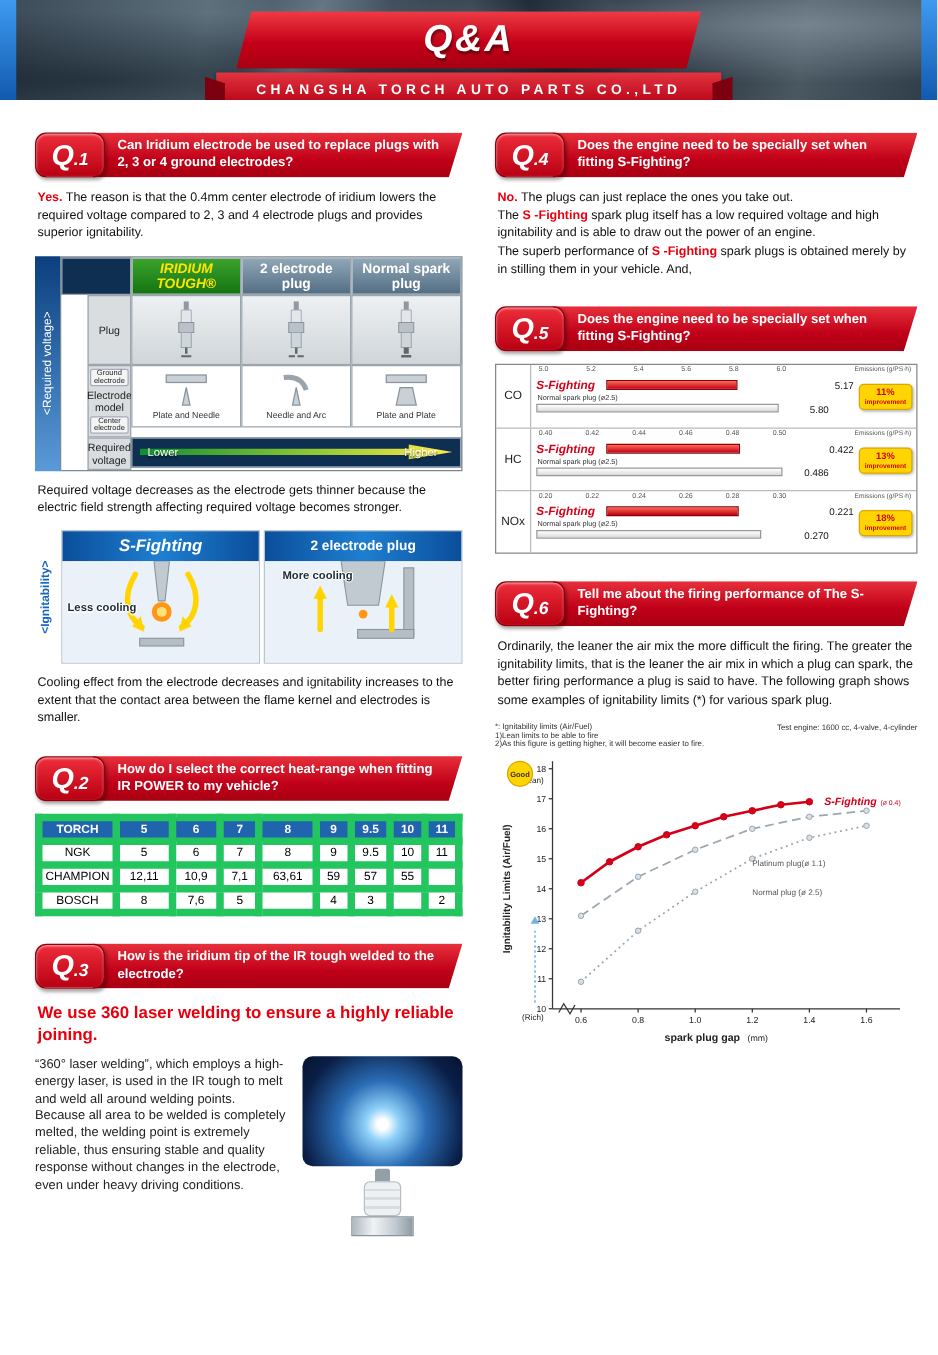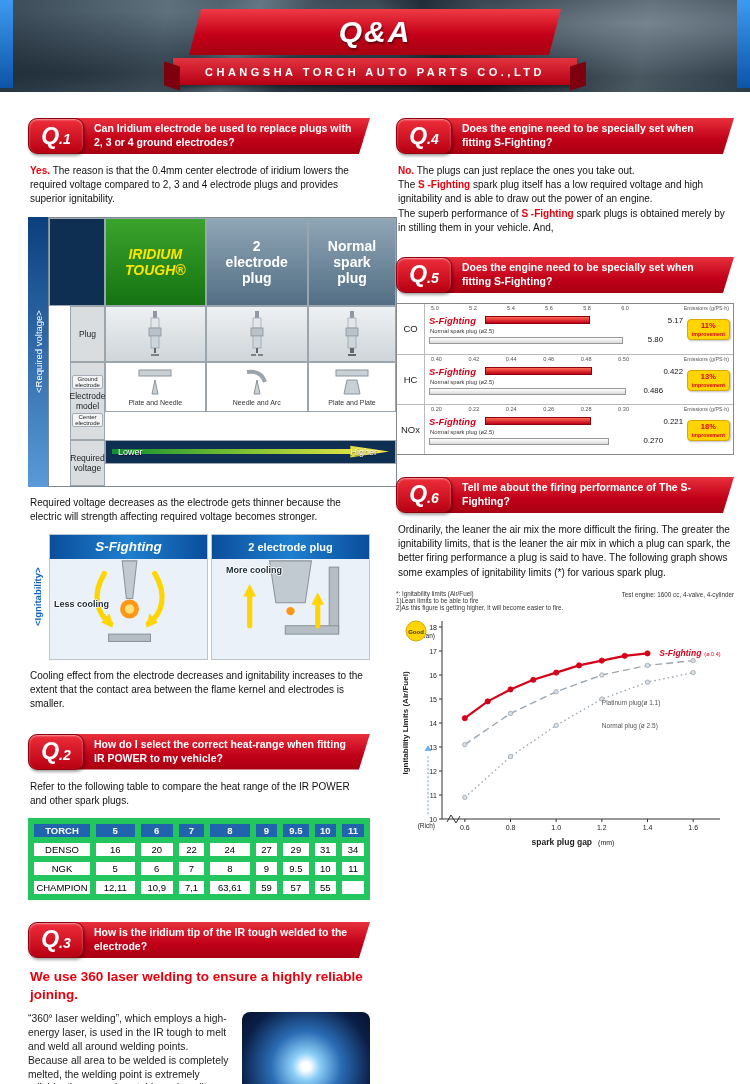--- a/index.html
+++ b/index.html
@@ -1,20 +1,20 @@
 <!DOCTYPE html>
 <html><head>
 <meta charset="utf-8">
 <style>
   * { margin:0; padding:0; box-sizing:border-box; }
   body { font-family:"Liberation Sans","DejaVu Sans",sans-serif; background:#fff; }
   .page { width:750px; height:1084px; background:#fff; overflow:hidden; position:relative; }
 
   
-  .page-header { position:relative; height:92px; overflow:hidden;
+  .page-header { position:relative; height:80px; overflow:hidden;
     background:linear-gradient(100deg,#3a4a56 0%,#5d707c 22%,#2c3a46 45%,#1c2833 65%,#4a5862 85%,#2e3c48 100%); }
   .page-header::before { content:''; position:absolute; inset:0;
     background:
       linear-gradient(115deg, transparent 28%, rgba(150,170,185,.35) 33%, transparent 40%),
       linear-gradient(70deg, transparent 52%, rgba(10,20,30,.55) 58%, transparent 66%),
       radial-gradient(ellipse at 85% 25%, rgba(170,185,198,.45), transparent 55%),
       radial-gradient(ellipse at 10% 80%, rgba(0,10,20,.5), transparent 60%); }
   .hdr-bar { position:absolute; top:0; width:13px; height:88px;
     background:linear-gradient(180deg,#3e9af0,#0d54a8); }
   .hdr-bar.left { left:0; } .hdr-bar.right { right:0; }
@@ -62,25 +62,25 @@
 
   
   .vt { display:flex; margin:4px 0 6px; width:342px; }
   .vt-side { width:20px; background:linear-gradient(180deg,#5a9ad8,#0b3f7e); color:#fff;
     font-size:9.5px; display:flex; align-items:center; justify-content:center;
     writing-mode:vertical-rl; transform:rotate(180deg); }
   .vt-grid { flex:1; display:grid; grid-template-columns:56px 1fr 1fr 1fr; border:1px solid #7d8994; }
   .vt-grid > div { border:1px solid #9aa5ae; }
   .vt-corner { background:#0e2f52; }
   .vt-h { background:linear-gradient(180deg,#8fa6b6,#536e84); color:#fff; font-weight:bold;
-    font-size:14px; display:flex; align-items:center; justify-content:center; text-align:center;
-    min-height:22px; padding:19px; }
+    font-size:11px; display:flex; align-items:center; justify-content:center; text-align:center;
+    min-height:22px; padding:2px; }
   .vt-h.green { background:linear-gradient(180deg,#3aa32c,#157312); color:#ffe400; font-style:italic; }
   .vt-label { background:#d9dde0; font-size:9px; color:#222; display:flex; align-items:center;
-    justify-content:center; text-align:center; padding:12px; flex-direction:column; gap:2px;margin-left:21px; }
+    justify-content:center; text-align:center; padding:2px; flex-direction:column; gap:2px;margin-left:21px; }
   .vt-label .subtag { font-size:6px; background:#f2f4f5; border:1px solid #aab; padding:0 2px; border-radius:2px; }
   .vt-label .mainlab { font-size:8.5px; }
   .vt-cell { background:#fff; display:flex; flex-direction:column; align-items:center; justify-content:center; padding:2px; }
   .vt-cell.plugcell { background:linear-gradient(180deg,#eef1f3,#cfd5d9); height:56px; }
   .vt-cell.ecell { height:50px; }
   .ecap { font-size:7px; color:#333; margin-top:1px; }
   .vt-arrowcell { grid-column:2/5; position:relative; background:#0e2f52; height:24px; }
   .varrow { position:absolute; left:6px; right:6px; top:4px; bottom:4px;
     background:linear-gradient(90deg,#0f8f2f,#8fc832 55%,#ffe94a);
     clip-path:polygon(0 32%,86% 32%,86% 8%,100% 50%,86% 92%,86% 68%,0 68%); }
@@ -89,21 +89,21 @@
 
   
   .fig { display:flex; margin:4px 0 6px; width:342px; }
   .fig-side { width:18px; color:#1565c0; font-size:9.5px; font-weight:bold; display:flex;
     align-items:center; justify-content:center; writing-mode:vertical-rl; transform:rotate(180deg); }
   .fig-panel { flex:1; border:1px solid #b9c6d2; margin-left:3px; }
   .fig-head { height:24px; display:flex; align-items:center; justify-content:center; color:#fff;
     font-weight:bold; background:linear-gradient(90deg,#0a4e9b,#1e7fd0 50%,#0a4e9b); }
   .fig-head.it { font-style:italic; font-size:13.5px; }
   .fig-head.sm { font-size:11px; }
-  .fig-body { position:relative; height:100px; background:#eaf1f8; }
+  .fig-body { position:relative; height:81px; background:#eaf1f8; }
   .fig-body svg { display:block; width:100%; height:100%; }
   .fig-cap { position:absolute; font-size:9px; font-weight:bold; color:#1a2a36;
     text-shadow:-1px 0 #fff,1px 0 #fff,0 -1px #fff,0 1px #fff; }
   .fig-cap.l { top:40%; left:4px; } .fig-cap.r { top:6px; left:14px; }
 
   
   table.heat { border-collapse:collapse; width:100%; margin:4px 0 2px; }
   table.heat th, table.heat td { border:6px solid #22c55e; font-size:9.5px; text-align:center; padding:1px 2px; height:13px; }
   table.heat th { background:#2064ae; color:#fff; font-weight:bold; }
   table.heat th:first-child, table.heat td:first-child { width:62px; }
@@ -131,21 +131,21 @@
   .em-scale { position:absolute; top:1px; left:6px; right:104px; display:flex;
     justify-content:space-between; font-size:5.6px; color:#555; }
   .em-unit { position:absolute; top:1px; right:4px; font-size:5.3px; color:#555; }
   .em-row1 { display:flex; align-items:center; margin:9px 44px 0 0; }
   .em-sf-label { flex:0 0 56px; color:#d40019; font-weight:bold; font-style:italic; font-size:9.5px; }
   .em-track { flex:1; }
   .em-bar-red { height:8px; background:linear-gradient(180deg,#ff6a52,#c00018); border:1px solid #8e000c; }
   .em-bar-white { height:7px; background:linear-gradient(180deg,#ffffff,#d9d9d9); border:1px solid #999; }
   .em-val { font-size:7.8px; color:#111; margin-left:3px; flex:0 0 auto; }
   .em-n-label { font-size:5.8px; color:#333; margin:2px 0 1px 1px; }
-  .em-row2 { display:flex; align-items:flex-end; margin-right:64px; }
+  .em-row2 { display:flex; align-items:flex-start; margin-right:64px; }
   .em-badge { position:absolute; right:3px; top:15px; background:#ffd400; border:1px solid #d9a800;
     border-radius:4px; padding:2px 4px; text-align:center; line-height:1.15; box-shadow:1px 1px 2px rgba(0,0,0,.25); }
   .em-badge-pct { color:#d40019; font-weight:bold; font-size:7.5px; }
   .em-badge-word { color:#d40019; font-weight:bold; font-size:5.3px; }
 
   
   .gnotes { display:flex; justify-content:space-between; gap:8px; font-size:6.3px; color:#333; margin:8px 0 2px; }
   .gnotes .rt { white-space:nowrap; padding-top:1px; }
   .graph-wrap { width:332px; }
   .graph-wrap svg { display:block; font-family:"Liberation Sans","DejaVu Sans",sans-serif; }
@@ -255,21 +255,21 @@
               <span class="mainlab">Required voltage</span>
             </div>
           <div class="vt-arrowcell">
             <span class="alow">Lower</span>
             <div class="varrow"></div>
             <span class="ahigh">Higher</span>
           </div>
         </div>
       </div>
 
-      <p class="answer">Required voltage decreases as the electrode gets thinner because the electric will strength affecting required voltage becomes stronger.</p>
+      <p class="answer">Required voltage decreases as the electrode gets thinner because the electric field strength affecting required voltage becomes stronger.</p>
 
       <div class="fig">
         <div class="fig-side">&lt;Ignitability&gt;</div>
         <div class="fig-panel">
           <div class="fig-head it">S-Fighting</div>
           <div class="fig-body">
             <svg viewBox="0 0 150 92">
               <polygon points="69,0 83,0 79,36 73,36" fill="#c2cad1" stroke="#8a949c"></polygon>
               <path d="M52 12 C40 32 44 50 58 60" fill="none" stroke="#ffd400" stroke-width="5" stroke-linecap="round"></path>
               <polygon points="60,64 49,59 57,50" fill="#ffd400"></polygon>
@@ -305,48 +305,36 @@
       <div class="qa-head mt">
         <div class="q-badge">
           <span class="bq">Q</span>
             <span class="bn">.2</span>
         </div>
         <div class="q-banner">
           <span>How do I select the correct heat-range when fitting IR POWER to my vehicle?</span>
         </div>
       </div>
 
-      <p class="answer">Refer to the following table to compare the heat range of the IR POWER and other spark plugs.</p>
 
       <table class="heat">
         <thead>
             <tr id="heat-head">
               <th>TORCH</th>
               <th>5</th>
               <th>6</th>
               <th>7</th>
               <th>8</th>
               <th>9</th>
               <th>9.5</th>
               <th>10</th>
               <th>11</th>
             </tr>
           </thead>
         <tbody id="heat-body">
-            <tr>
-              <td>DENSO</td>
-              <td>16</td>
-              <td>20</td>
-              <td>22</td>
-              <td>24</td>
-              <td>27</td>
-              <td>29</td>
-              <td>31</td>
-              <td>34</td>
-            </tr>
             <tr>
               <td>NGK</td>
               <td>5</td>
               <td>6</td>
               <td>7</td>
               <td>8</td>
               <td>9</td>
               <td>9.5</td>
               <td>10</td>
               <td>11</td>
@@ -354,20 +342,31 @@
             <tr>
               <td>CHAMPION</td>
               <td>12,11</td>
               <td>10,9</td>
               <td>7,1</td>
               <td>63,61</td>
               <td>59</td>
               <td>57</td>
               <td>55</td>
               <td></td>
+            </tr>
+            <tr>
+              <td>BOSCH</td>
+              <td>8</td>
+              <td>7,6</td>
+              <td>5</td>
+              <td></td>
+              <td>4</td>
+              <td>3</td>
+              <td></td>
+              <td>2</td>
             </tr>
           </tbody>
       </table>
 
       <div class="qa-head mt">
         <div class="q-badge">
           <span class="bq">Q</span>
             <span class="bn">.3</span>
         </div>
         <div class="q-banner">

